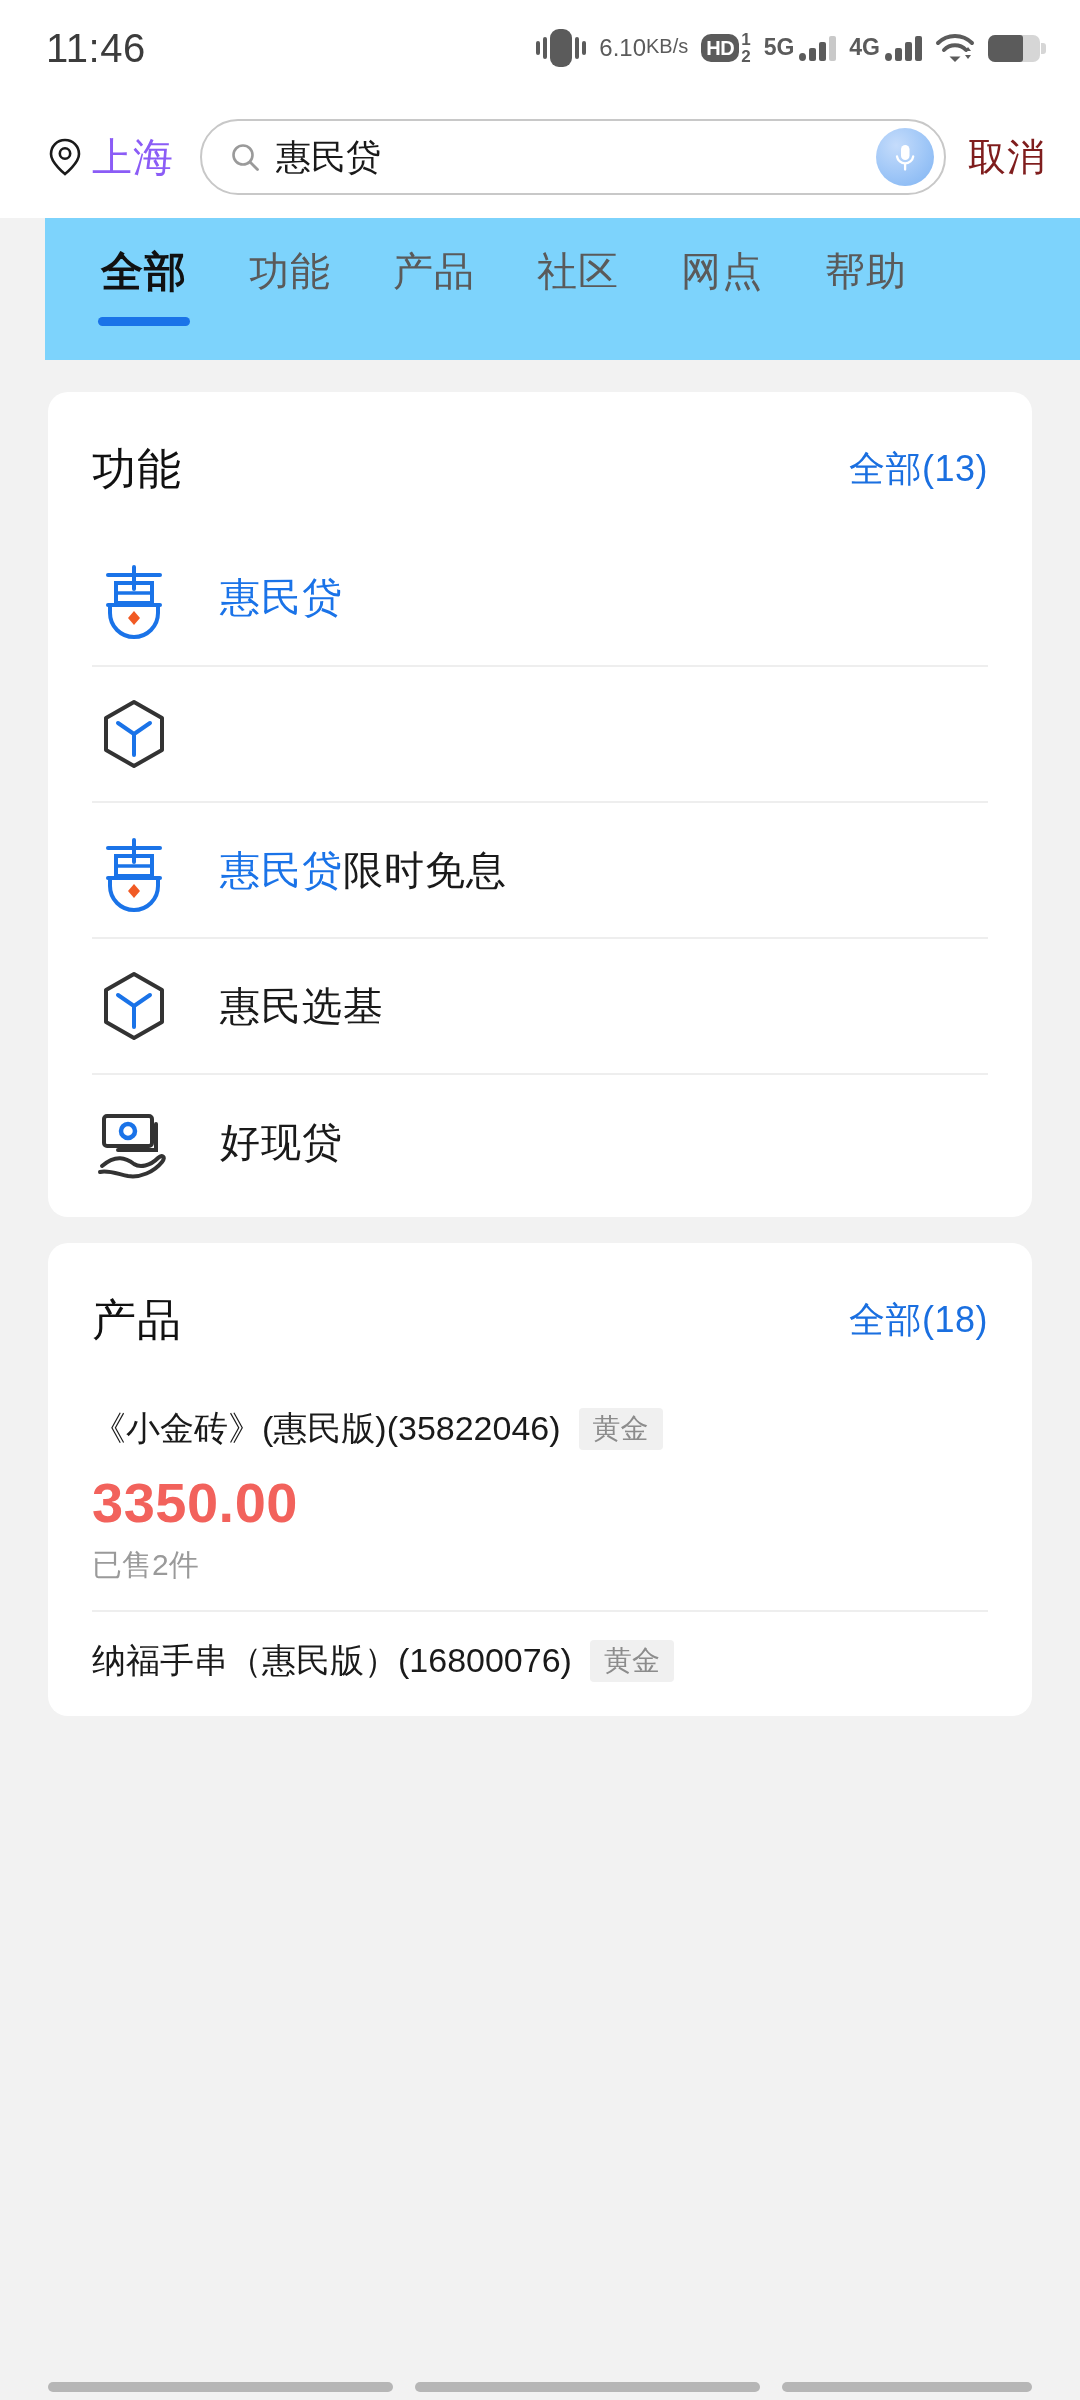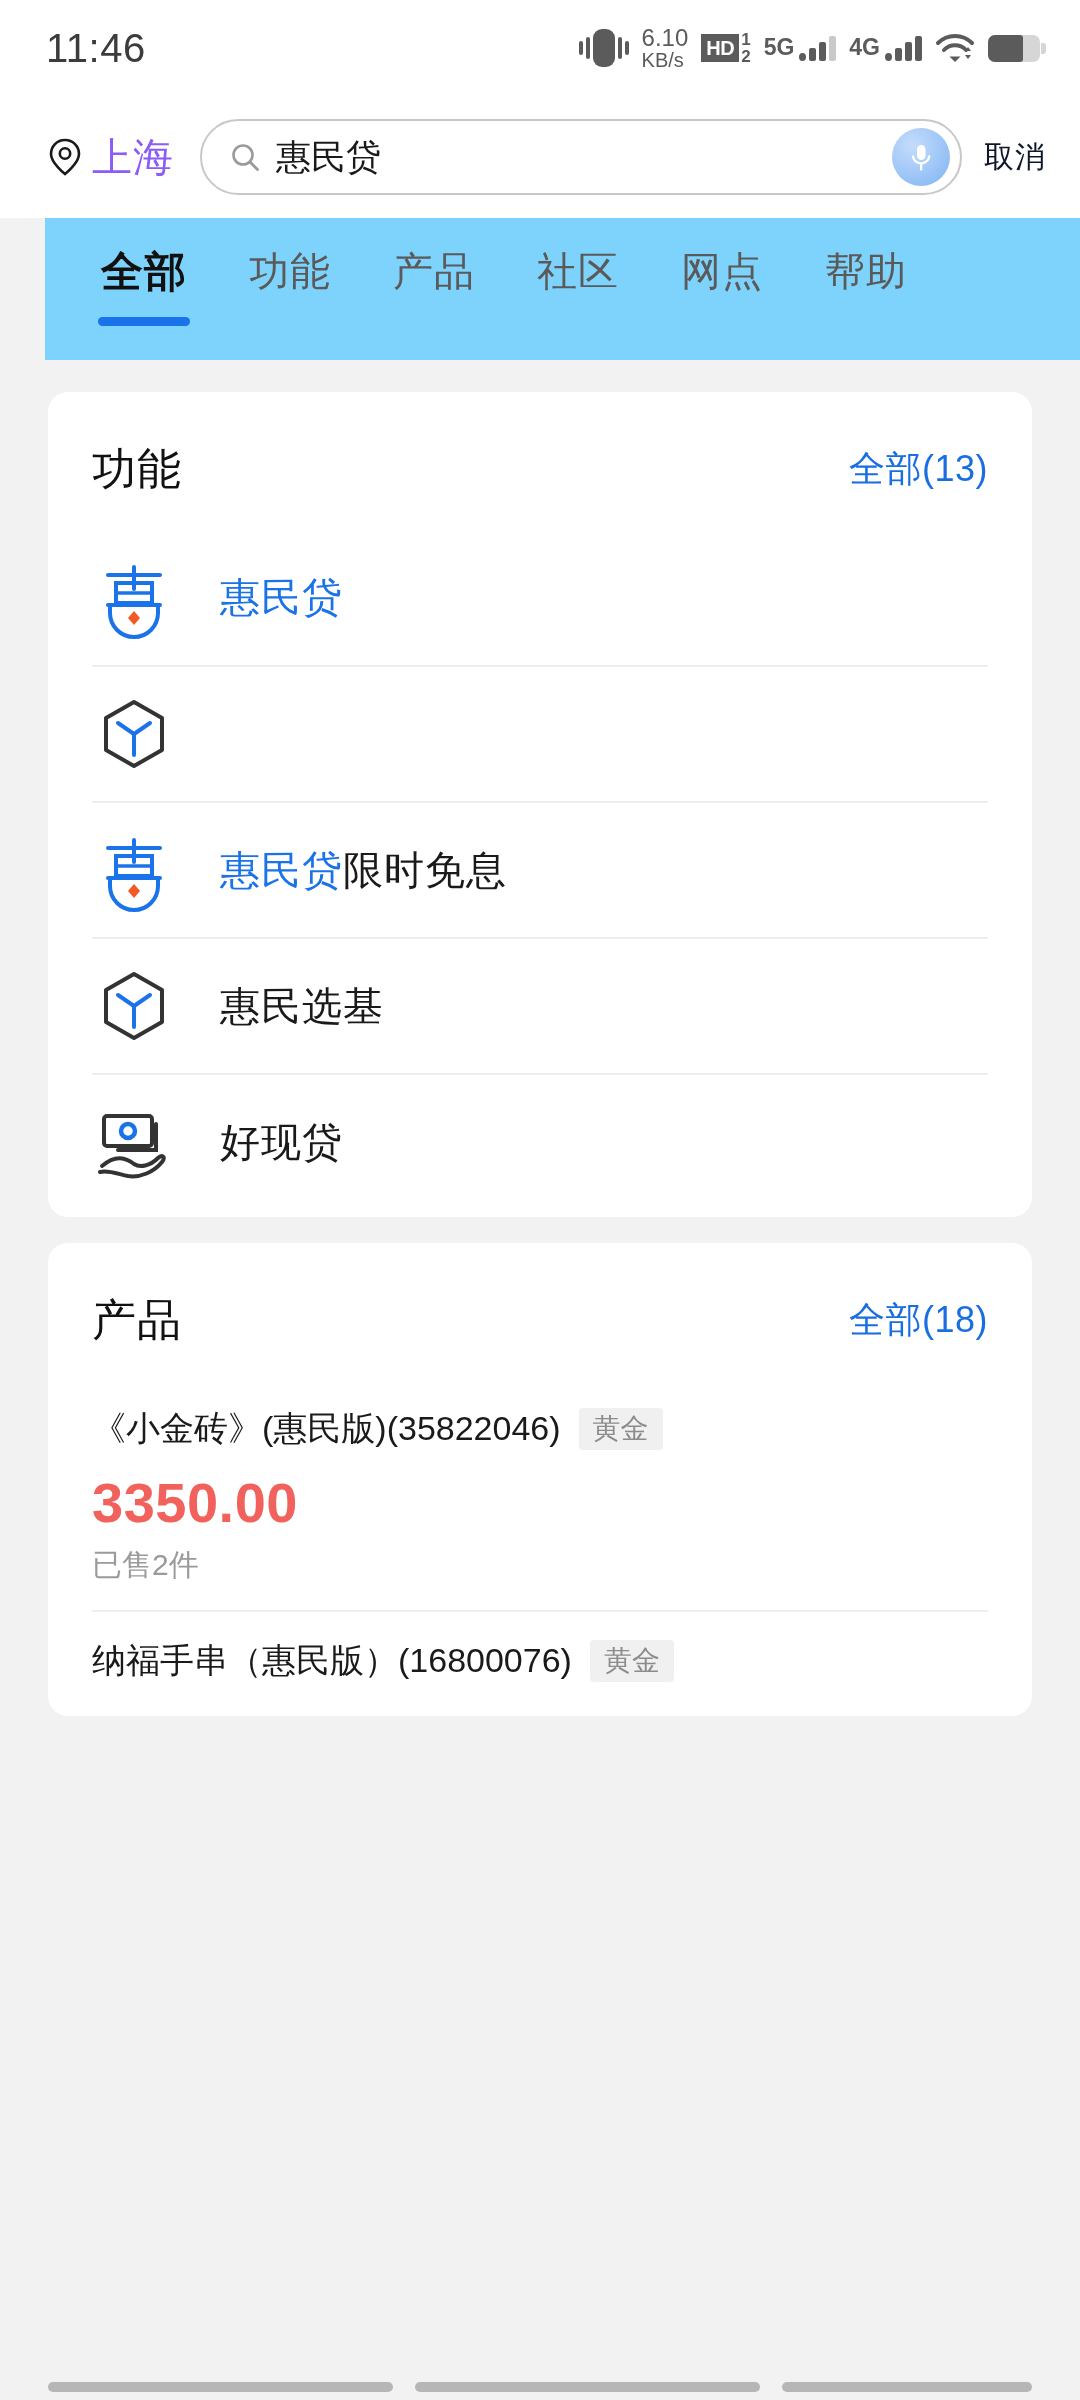--- a/index.html
+++ b/index.html
@@ -17,26 +17,26 @@
     height:96px; background:#ffffff;
     display:flex; align-items:center; justify-content:space-between;
     padding:0 40px 0 46px;
   }
   .clock{ font-size:40px; color:#3c3c3c; letter-spacing:.5px; }
   .status-right{ display:flex; align-items:center; gap:13px; }
   .vib{ display:flex; align-items:center; gap:3px; }
   .vib .bar{ width:4px; background:#5b5b5b; border-radius:2px; }
   .vib .b1{height:14px;} .vib .b2{height:22px;}
   .vib .body{ width:22px; height:38px; background:#5b5b5b; border-radius:9px; }
-  .netspeed{ display:flex; flex-direction:column; align-items:flex-start; line-height:1.0; }
+  .netspeed{ display:flex; flex-direction:row; align-items:flex-start; line-height:1.0; }
   .netspeed .v{ font-size:24px; color:#5b5b5b; font-weight:500; }
   .netspeed .u{ font-size:20px; color:#5b5b5b; }
   .hdwrap{ display:flex; align-items:center; gap:2px; }
   .hdbox{ background:#5b5b5b; color:#fff; font-size:20px; font-weight:bold;
-          border-radius:0; padding:4px 5px; line-height:1; letter-spacing:-.5px;}
+          border-radius:10px; padding:4px 5px; line-height:1; letter-spacing:-.5px;}
   .hdnum{ display:flex; flex-direction:column; font-size:17px; color:#5b5b5b;
           font-weight:bold; line-height:1.02; }
   .sig{ display:flex; align-items:flex-end; gap:4px; }
   .sig .g{ font-size:23px; color:#5b5b5b; font-weight:bold; margin-right:1px;
            align-self:flex-start; line-height:1;}
   .sig .bars{ display:flex; align-items:flex-end; gap:3px; }
   .sig .bars i{ display:block; width:7px; background:#5b5b5b; border-radius:2px; }
   .sig .bars i:nth-child(1){height:8px;border-radius:50%;}
   .sig .bars i:nth-child(2){height:13px;}
   .sig .bars i:nth-child(3){height:19px;}
@@ -59,21 +59,21 @@
   .loc .city{ font-size:40px; color:#8b5cf6; letter-spacing:1px; }
   .sbox{ flex:1 1 auto; margin-left:26px; margin-right:22px; height:76px;
          background:#fff; border:2px solid #c8c8c8; border-radius:38px;
          display:flex; align-items:center; padding:0 10px 0 28px; position:relative; }
   .sbox .mag{ width:30px; height:30px; flex:0 0 auto; }
   .sbox .q{ flex:1 1 auto; font-size:35px; color:#1a1a1a; margin-left:16px;
             white-space:nowrap; overflow:hidden; }
   .micbtn{ width:58px; height:58px; border-radius:50%;
            background:radial-gradient(circle at 35% 30%, #c5dcfb 0%, #9ec6f7 55%, #7fb3f2 100%);
            display:flex; align-items:center; justify-content:center; flex:0 0 auto; }
-  .cancel{ font-size:30px; color:#0f172a; flex:0 0 auto; letter-spacing:1px; }
+  .cancel{ font-size:38px; color:#7f1d1d; flex:0 0 auto; letter-spacing:1px; }
 
   
   .tabs{ background:#7dd3fc; height:142px; display:flex; align-items:flex-start;
          padding:20px 40px 0 56px; gap:8px;margin-left:45px; }
   .tab{ position:relative; font-size:40px; color:#5a5a5a; padding:6px 0 0 0;
         margin-right:54px; letter-spacing:1px; white-space:nowrap; }
   .tab:last-child{ margin-right:0; }
   .tab.active{ color:#111; font-weight:bold; font-size:42px; }
   .tab .ul{ display:none; }
   .tab.active .ul{ display:block; position:absolute; left:50%; transform:translateX(-50%);

